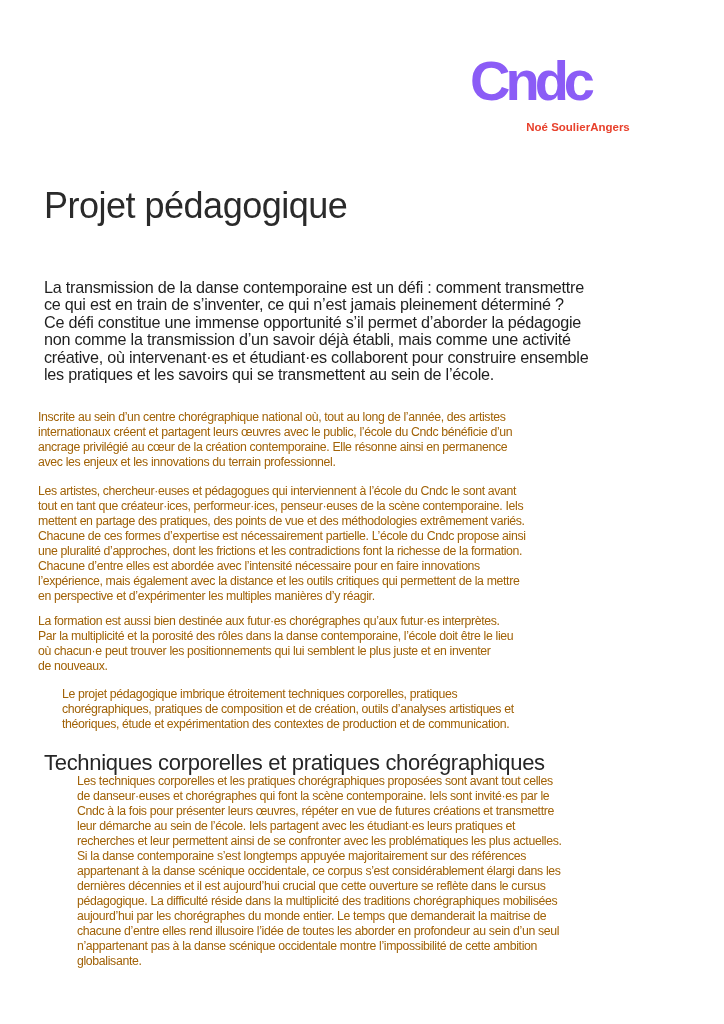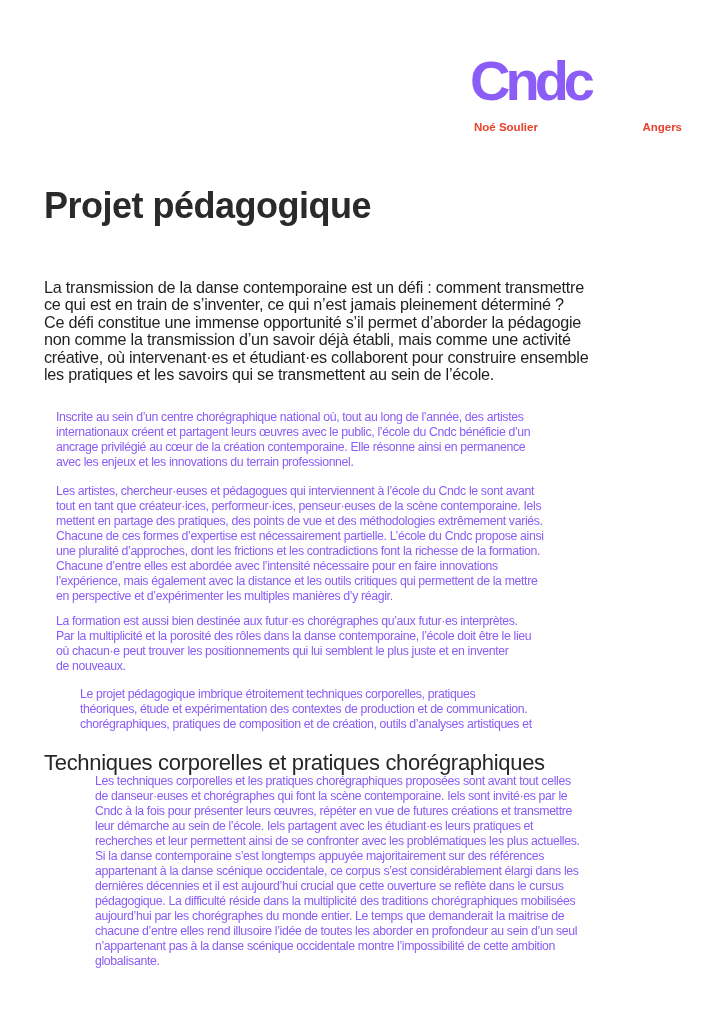--- a/index.html
+++ b/index.html
@@ -26,57 +26,57 @@
       font-family: "Liberation Sans", sans-serif;
       font-weight: 700;
       font-size: 56px;
       line-height: 78px;
       color: #8b5cf6;
       letter-spacing: -5px;
       margin-left: -4px;
     }
     .logo-sub {
       display: flex;
-      justify-content: space-between;
+      justify-content: center;
       font-weight: 700;
       font-size: 11.5px;
       color: #e8412c;
       margin-top: 1px;
       width: 208px;
     }
     .page-title {
       position: absolute;
       left: 44px;
       top: 184px;
       margin: 0;
-      font-weight: 700;
+      font-weight: 400;
       font-size: 36px;
       line-height: 44px;
       color: #2a2a2a;
       letter-spacing: -0.5px;
     }
     .lead {
       position: absolute;
       left: 44px;
       top: 279px;
       width: 640px;
       margin: 0;
       font-size: 16.2px;
       line-height: 17.4px;
       color: #1f1f1f;
       letter-spacing: -0.25px;
     }
     .body-text {
       position: absolute;
-      left: 56px;
+      left: 38px;
       width: 640px;
       margin: 0;
       font-size: 12.3px;
       line-height: 15px;
-      color: #8b5cf6;
+      color: #a16207;
       letter-spacing: -0.35px;
     }
     .section-title {
       position: absolute;
       left: 44px;
       top: 753px;
       margin: 0;
       font-weight: 400;
       font-size: 22px;
       line-height: 20px;
@@ -127,22 +127,22 @@
 
 <p class="body-text" style="top:614px;">
   <span class="line">La formation est aussi bien destinée aux futur·es chorégraphes qu’aux futur·es interprètes.</span>
   <span class="line">Par la multiplicité et la porosité des rôles dans la danse contemporaine, l’école doit être le lieu</span>
   <span class="line">où chacun·e peut trouver les positionnements qui lui semblent le plus juste et en inventer</span>
   <span class="line">de nouveaux.</span>
 </p>
 
 <p class="body-text" style="top:687px;margin-left:24px;">
   <span class="line">Le projet pédagogique imbrique étroitement techniques corporelles, pratiques</span>
+  <span class="line">chorégraphiques, pratiques de composition et de création, outils d’analyses artistiques et</span>
   <span class="line">théoriques, étude et expérimentation des contextes de production et de communication.</span>
-  <span class="line">chorégraphiques, pratiques de composition et de création, outils d’analyses artistiques et</span>
 </p>
 
 <h2 class="section-title">Techniques corporelles et pratiques chorégraphiques</h2>
 
 <p class="body-text" style="top:774px;margin-left:39px;">
   <span class="line">Les techniques corporelles et les pratiques chorégraphiques proposées sont avant tout celles</span>
   <span class="line">de danseur·euses et chorégraphes qui font la scène contemporaine. Iels sont invité·es par le</span>
   <span class="line">Cndc à la fois pour présenter leurs œuvres, répéter en vue de futures créations et transmettre</span>
   <span class="line">leur démarche au sein de l’école. Iels partagent avec les étudiant·es leurs pratiques et</span>
   <span class="line">recherches et leur permettent ainsi de se confronter avec les problématiques les plus actuelles.</span>

